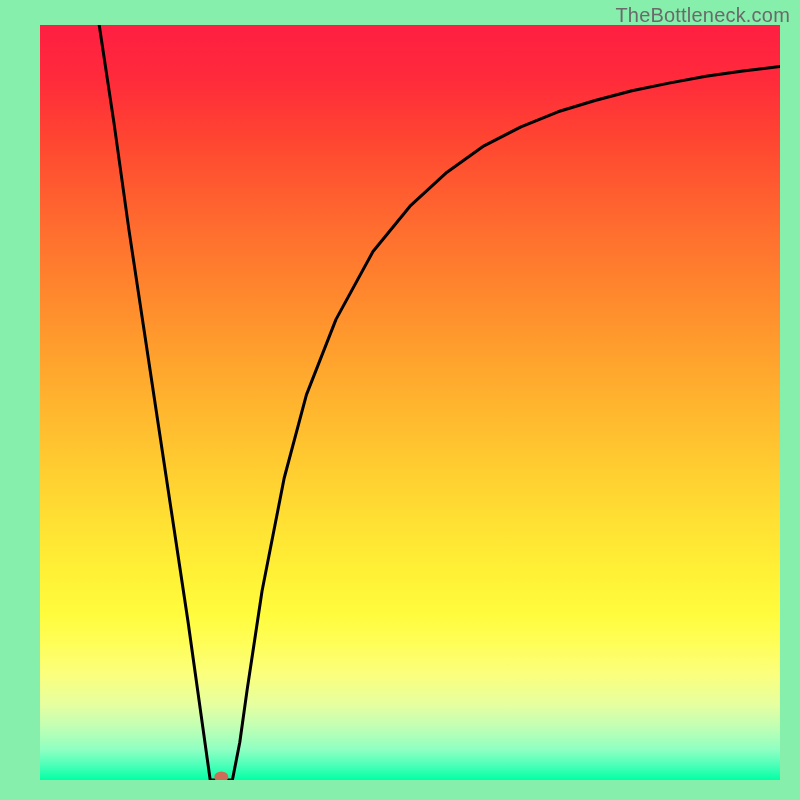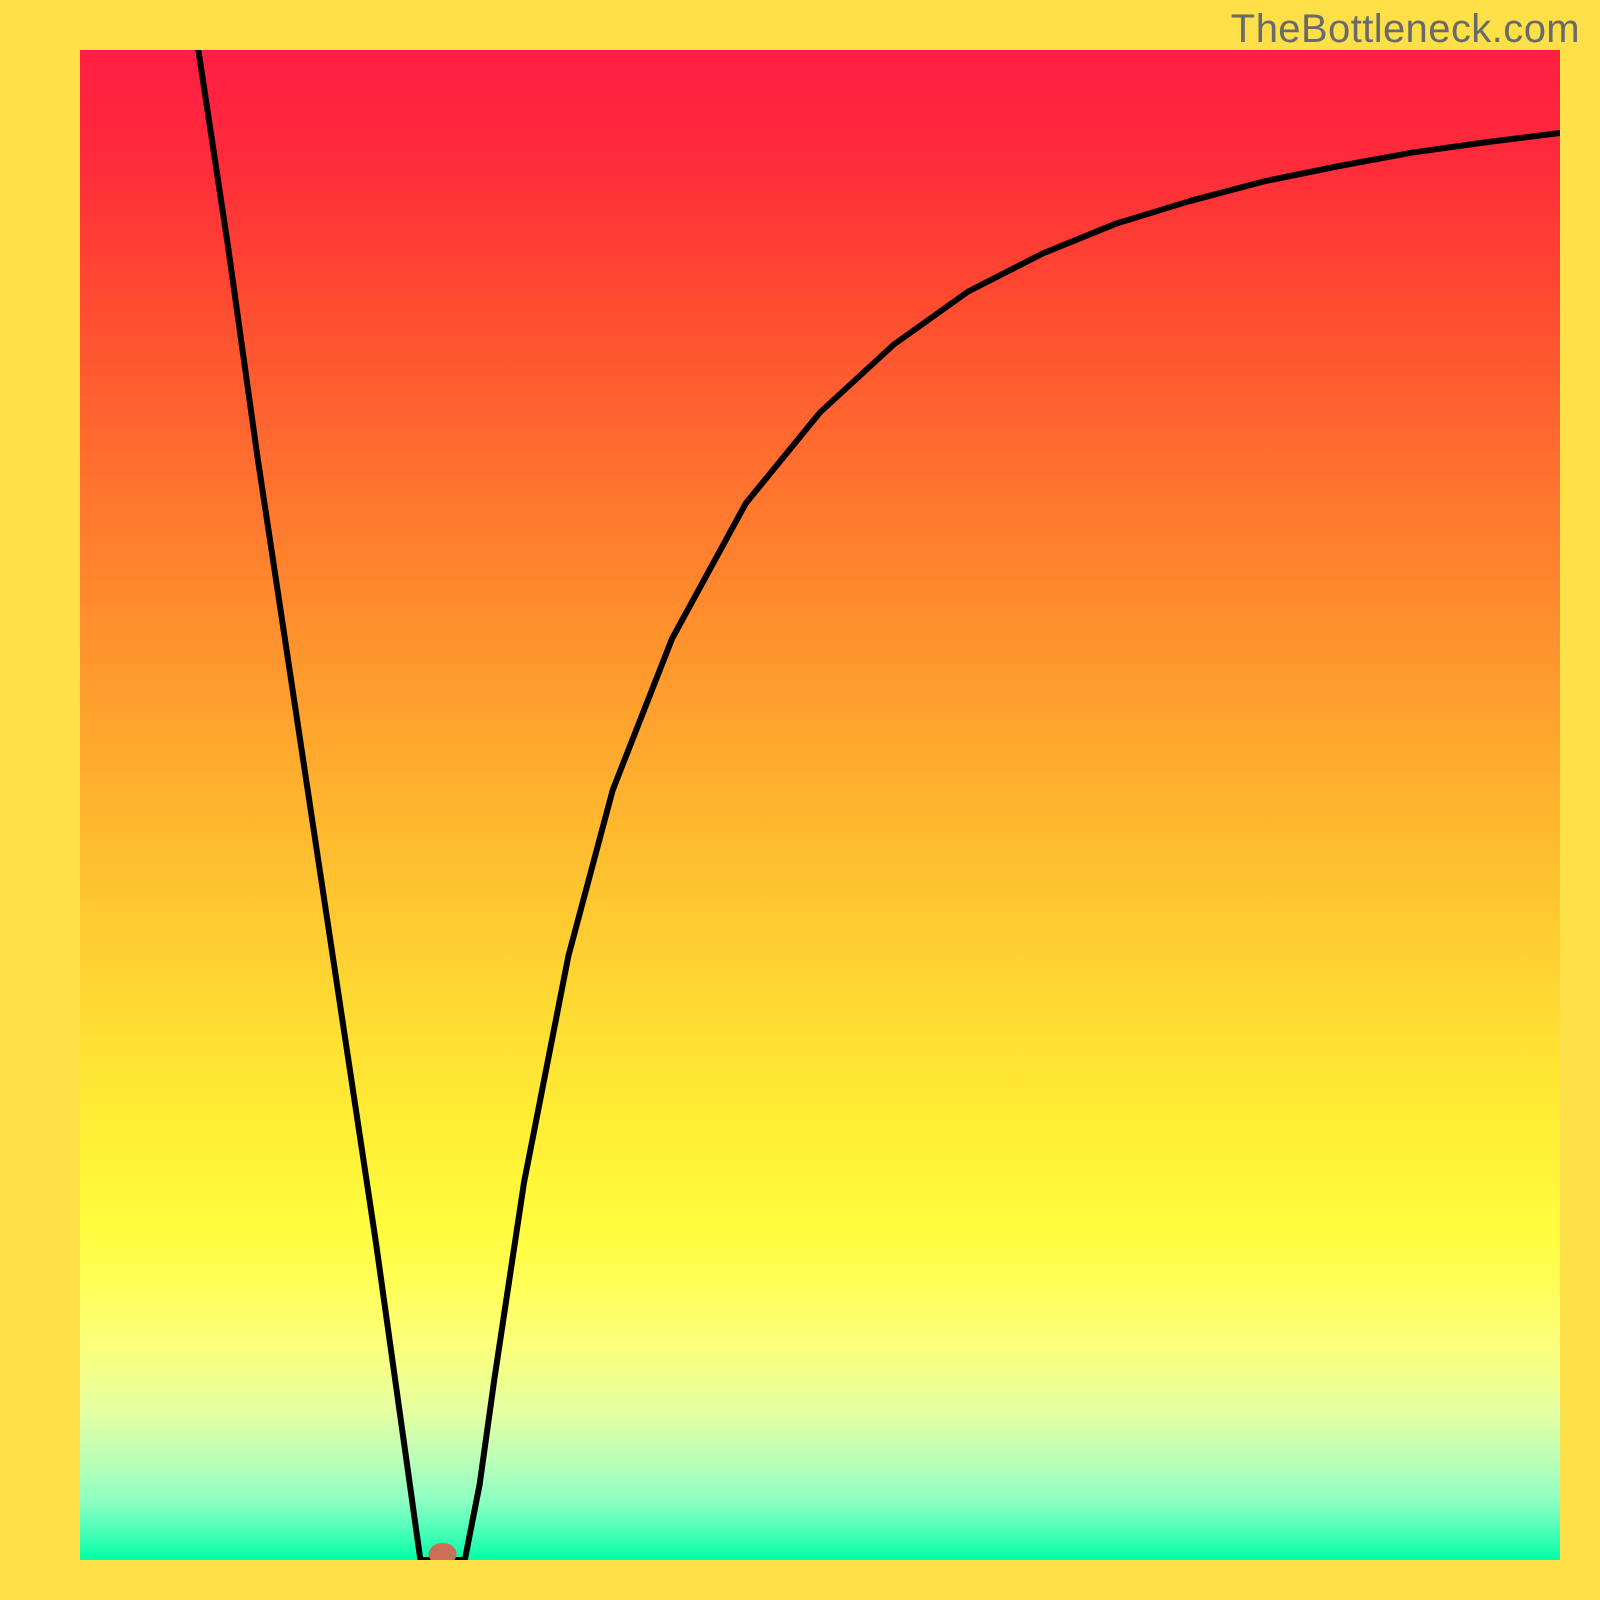--- a/index.html
+++ b/index.html
@@ -7,21 +7,21 @@
     padding: 0;
     width: 800px;
     height: 800px;
     font-family: Arial, Helvetica, sans-serif;
     background: #fff;
   }
   .frame {
     position: relative;
     width: 800px;
     height: 800px;
-    background: #fde047;
+    background: #86efac;
   }
   .watermark {
     position: absolute;
     top: 4px;
     right: 10px;
     color: #6a6a6a;
     font-size: 20px;
     font-family: Arial, sans-serif;
     letter-spacing: 0.2px;
     z-index: 5;

